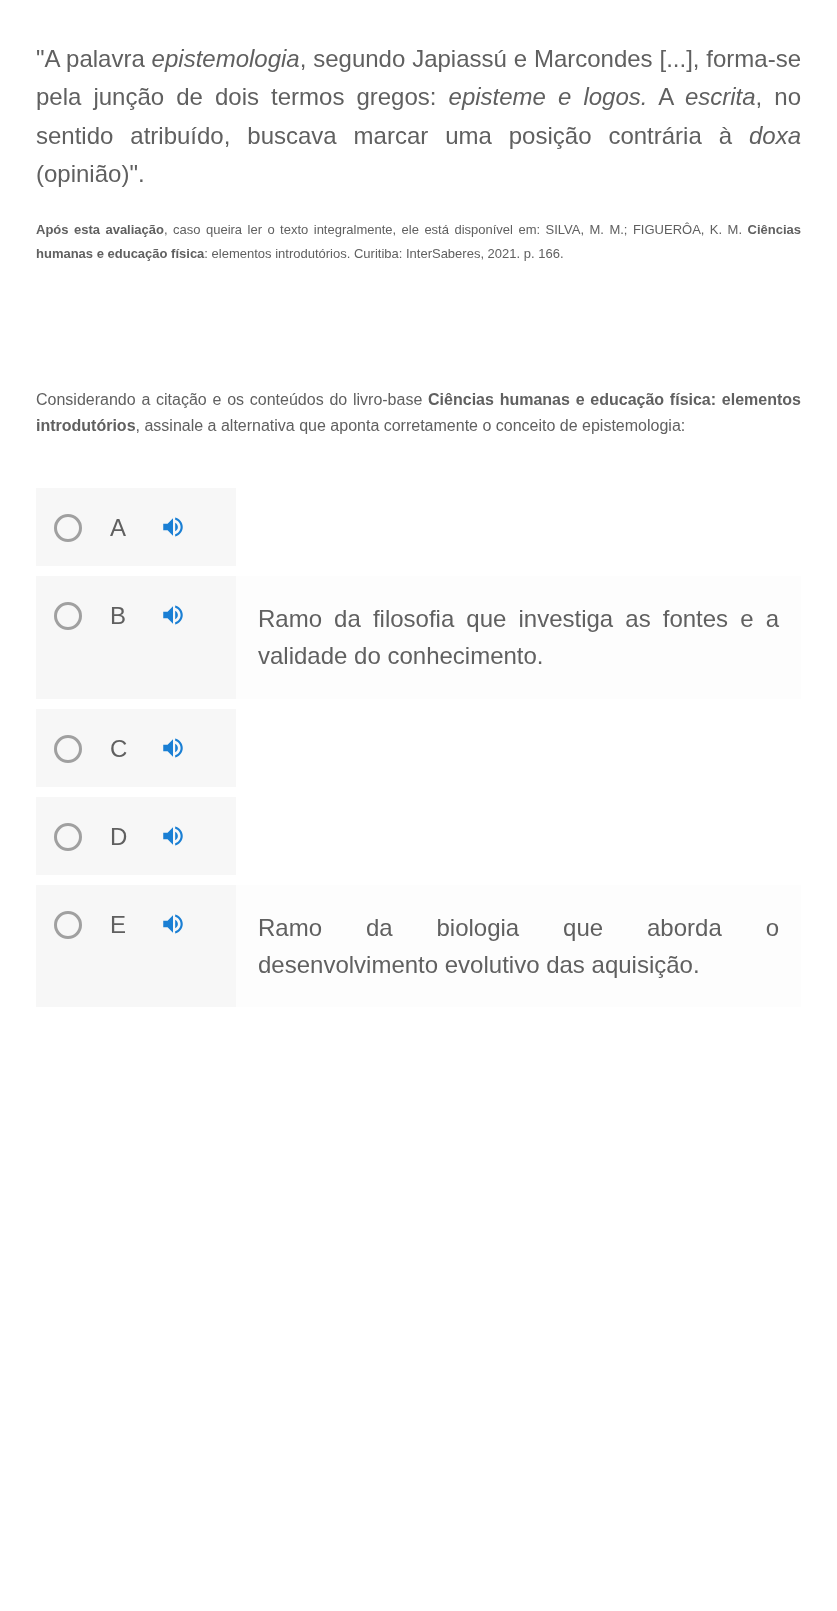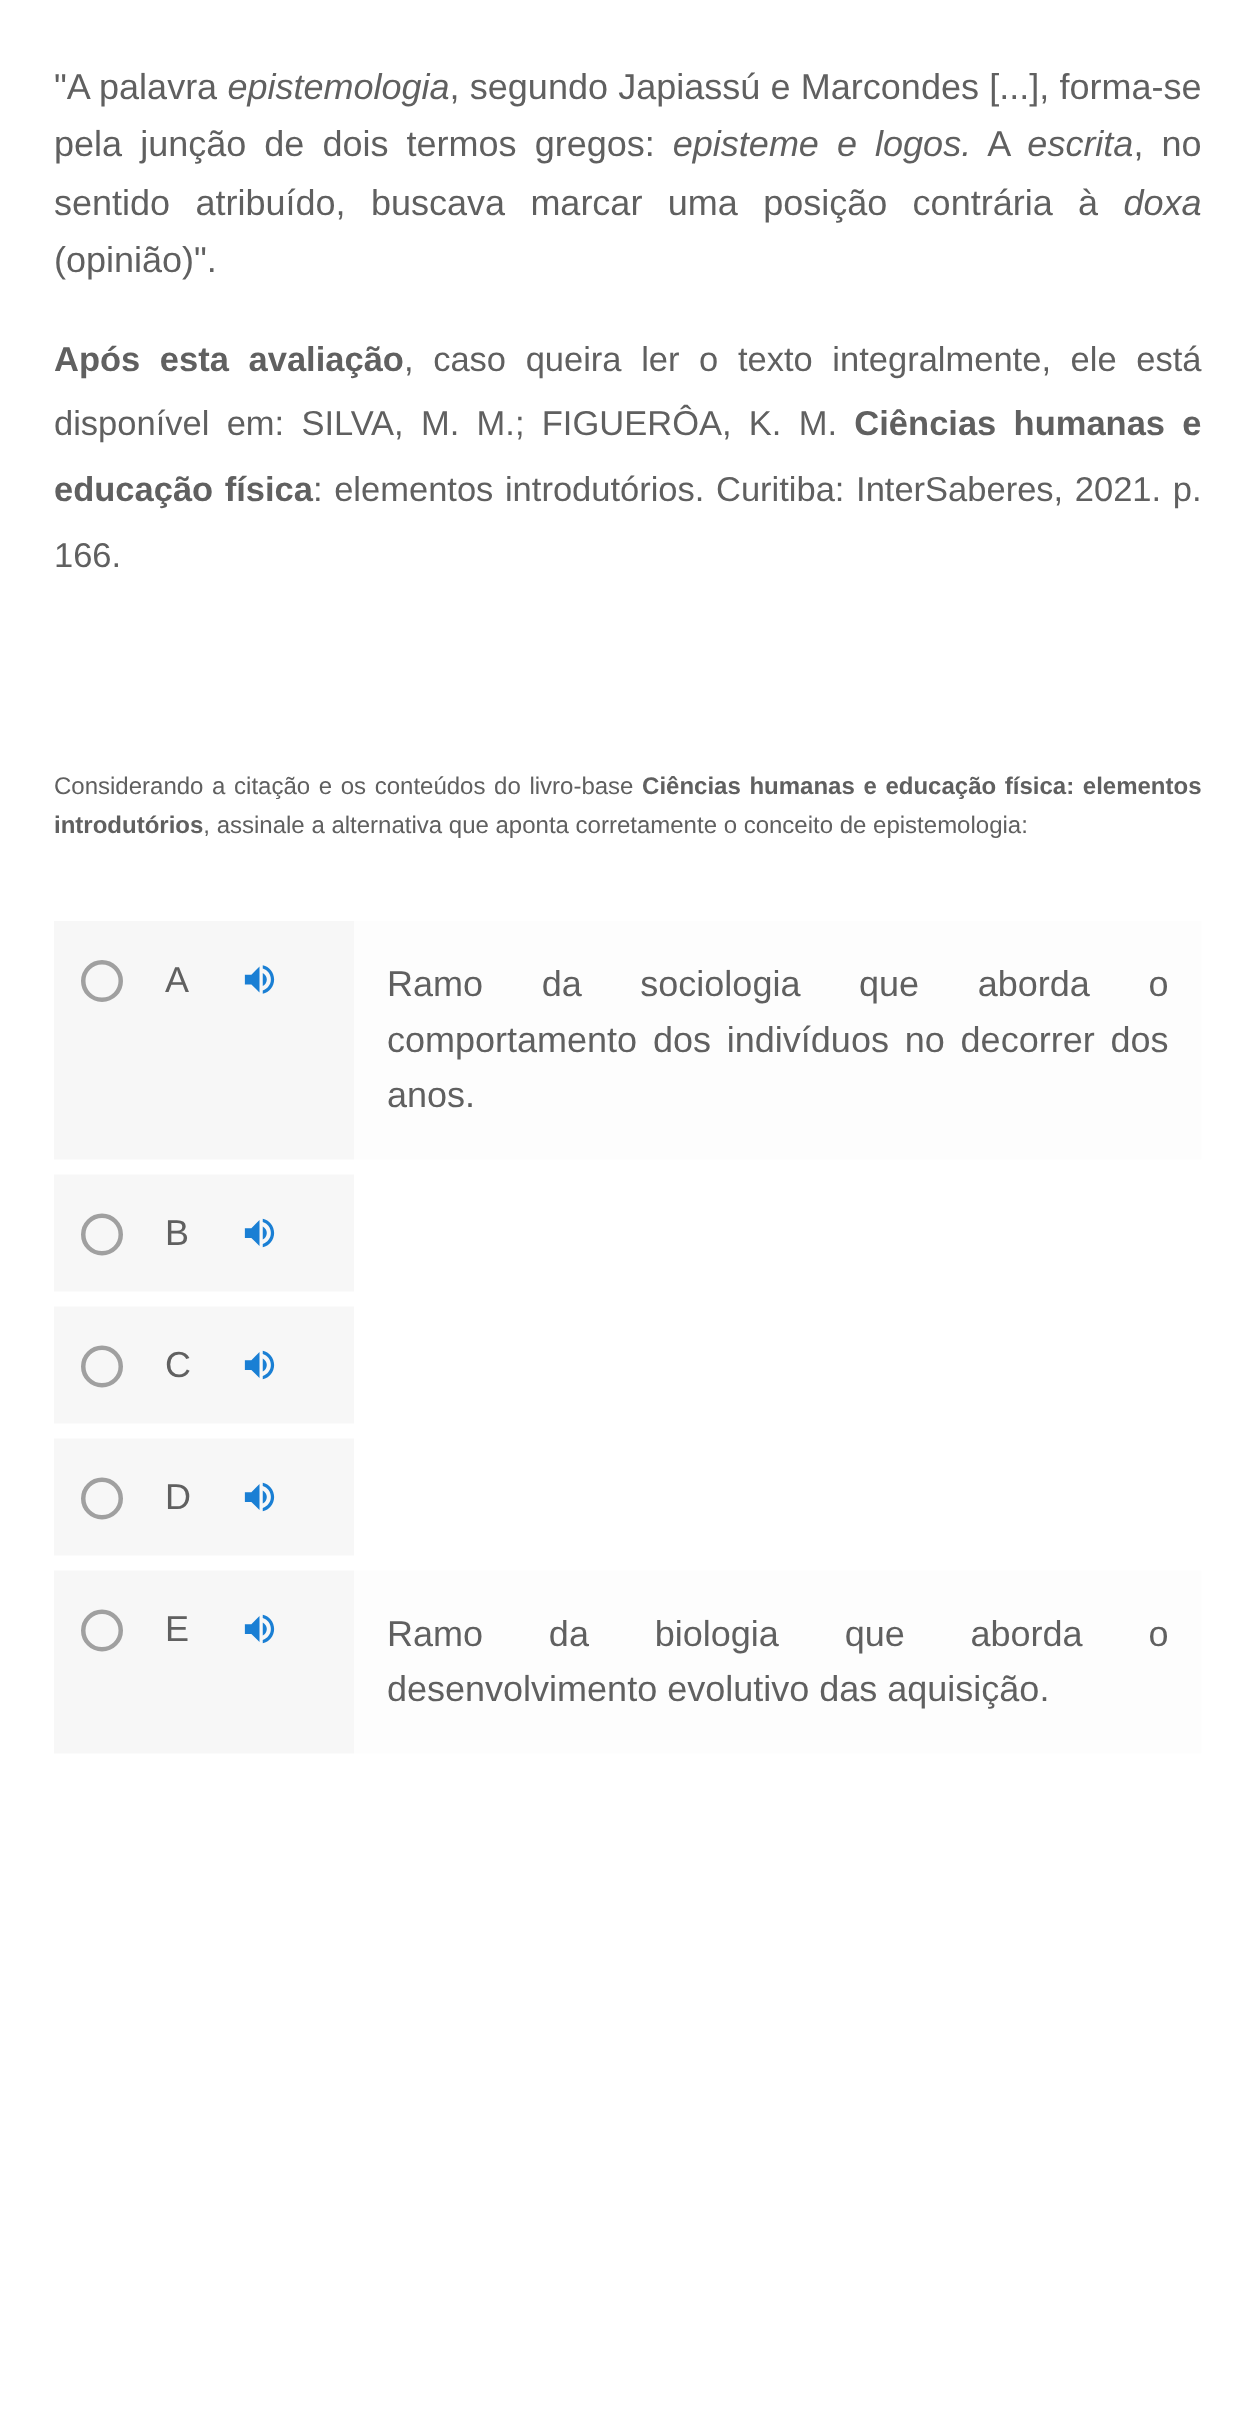--- a/index.html
+++ b/index.html
@@ -11,21 +11,21 @@
       color: #606060;
     }
     .quote {
       font-size: 24px;
       line-height: 1.6;
       text-align: justify;
       margin-bottom: 24px;
     }
     .quote .italic { font-style: italic; }
     .reference {
-      font-size: 23px;
+      font-size: 13px;
       line-height: 1.9;
       text-align: justify;
       margin-bottom: 120px;
     }
     .reference .bold { font-weight: bold; }
     .question {
       font-size: 16px;
       line-height: 1.6;
       text-align: justify;
       margin-bottom: 50px;
@@ -97,33 +97,33 @@
   <div class="option-wrap">
     <div class="option-left">
       <div class="radio-outer"></div>
       <div class="letter">A</div>
       <div class="audio-btn">
         <svg viewBox="0 0 24 24" fill="currentColor">
             <path d="M3 9v6h4l5 5V4L7 9H3zm13.5 3c0-1.77-1.02-3.29-2.5-4.03v8.05c1.48-.73 2.5-2.25 2.5-4.02zM14 3.23v2.06c2.89.86 5 3.54 5 6.71s-2.11 5.85-5 6.71v2.06c4.01-.91 7-4.49 7-8.77s-2.99-7.86-7-8.77z"></path>
           </svg>
       </div>
     </div>
-    <div class="option-text">Ramo da sociologia que aborda o comportamento dos indivíduos no decorrer dos anos.</div>
   </div>
 
   <div class="option-wrap">
     <div class="option-left">
       <div class="radio-outer"></div>
       <div class="letter">B</div>
       <div class="audio-btn">
         <svg viewBox="0 0 24 24" fill="currentColor">
             <path d="M3 9v6h4l5 5V4L7 9H3zm13.5 3c0-1.77-1.02-3.29-2.5-4.03v8.05c1.48-.73 2.5-2.25 2.5-4.02zM14 3.23v2.06c2.89.86 5 3.54 5 6.71s-2.11 5.85-5 6.71v2.06c4.01-.91 7-4.49 7-8.77s-2.99-7.86-7-8.77z"></path>
           </svg>
       </div>
     </div>
+    <div class="option-text">Ramo da filosofia que investiga as fontes e a validade do conhecimento.</div>
   </div>
 
   <div class="option-wrap">
     <div class="option-left">
       <div class="radio-outer"></div>
       <div class="letter">C</div>
       <div class="audio-btn">
         <svg viewBox="0 0 24 24" fill="currentColor">
             <path d="M3 9v6h4l5 5V4L7 9H3zm13.5 3c0-1.77-1.02-3.29-2.5-4.03v8.05c1.48-.73 2.5-2.25 2.5-4.02zM14 3.23v2.06c2.89.86 5 3.54 5 6.71s-2.11 5.85-5 6.71v2.06c4.01-.91 7-4.49 7-8.77s-2.99-7.86-7-8.77z"></path>
           </svg>

